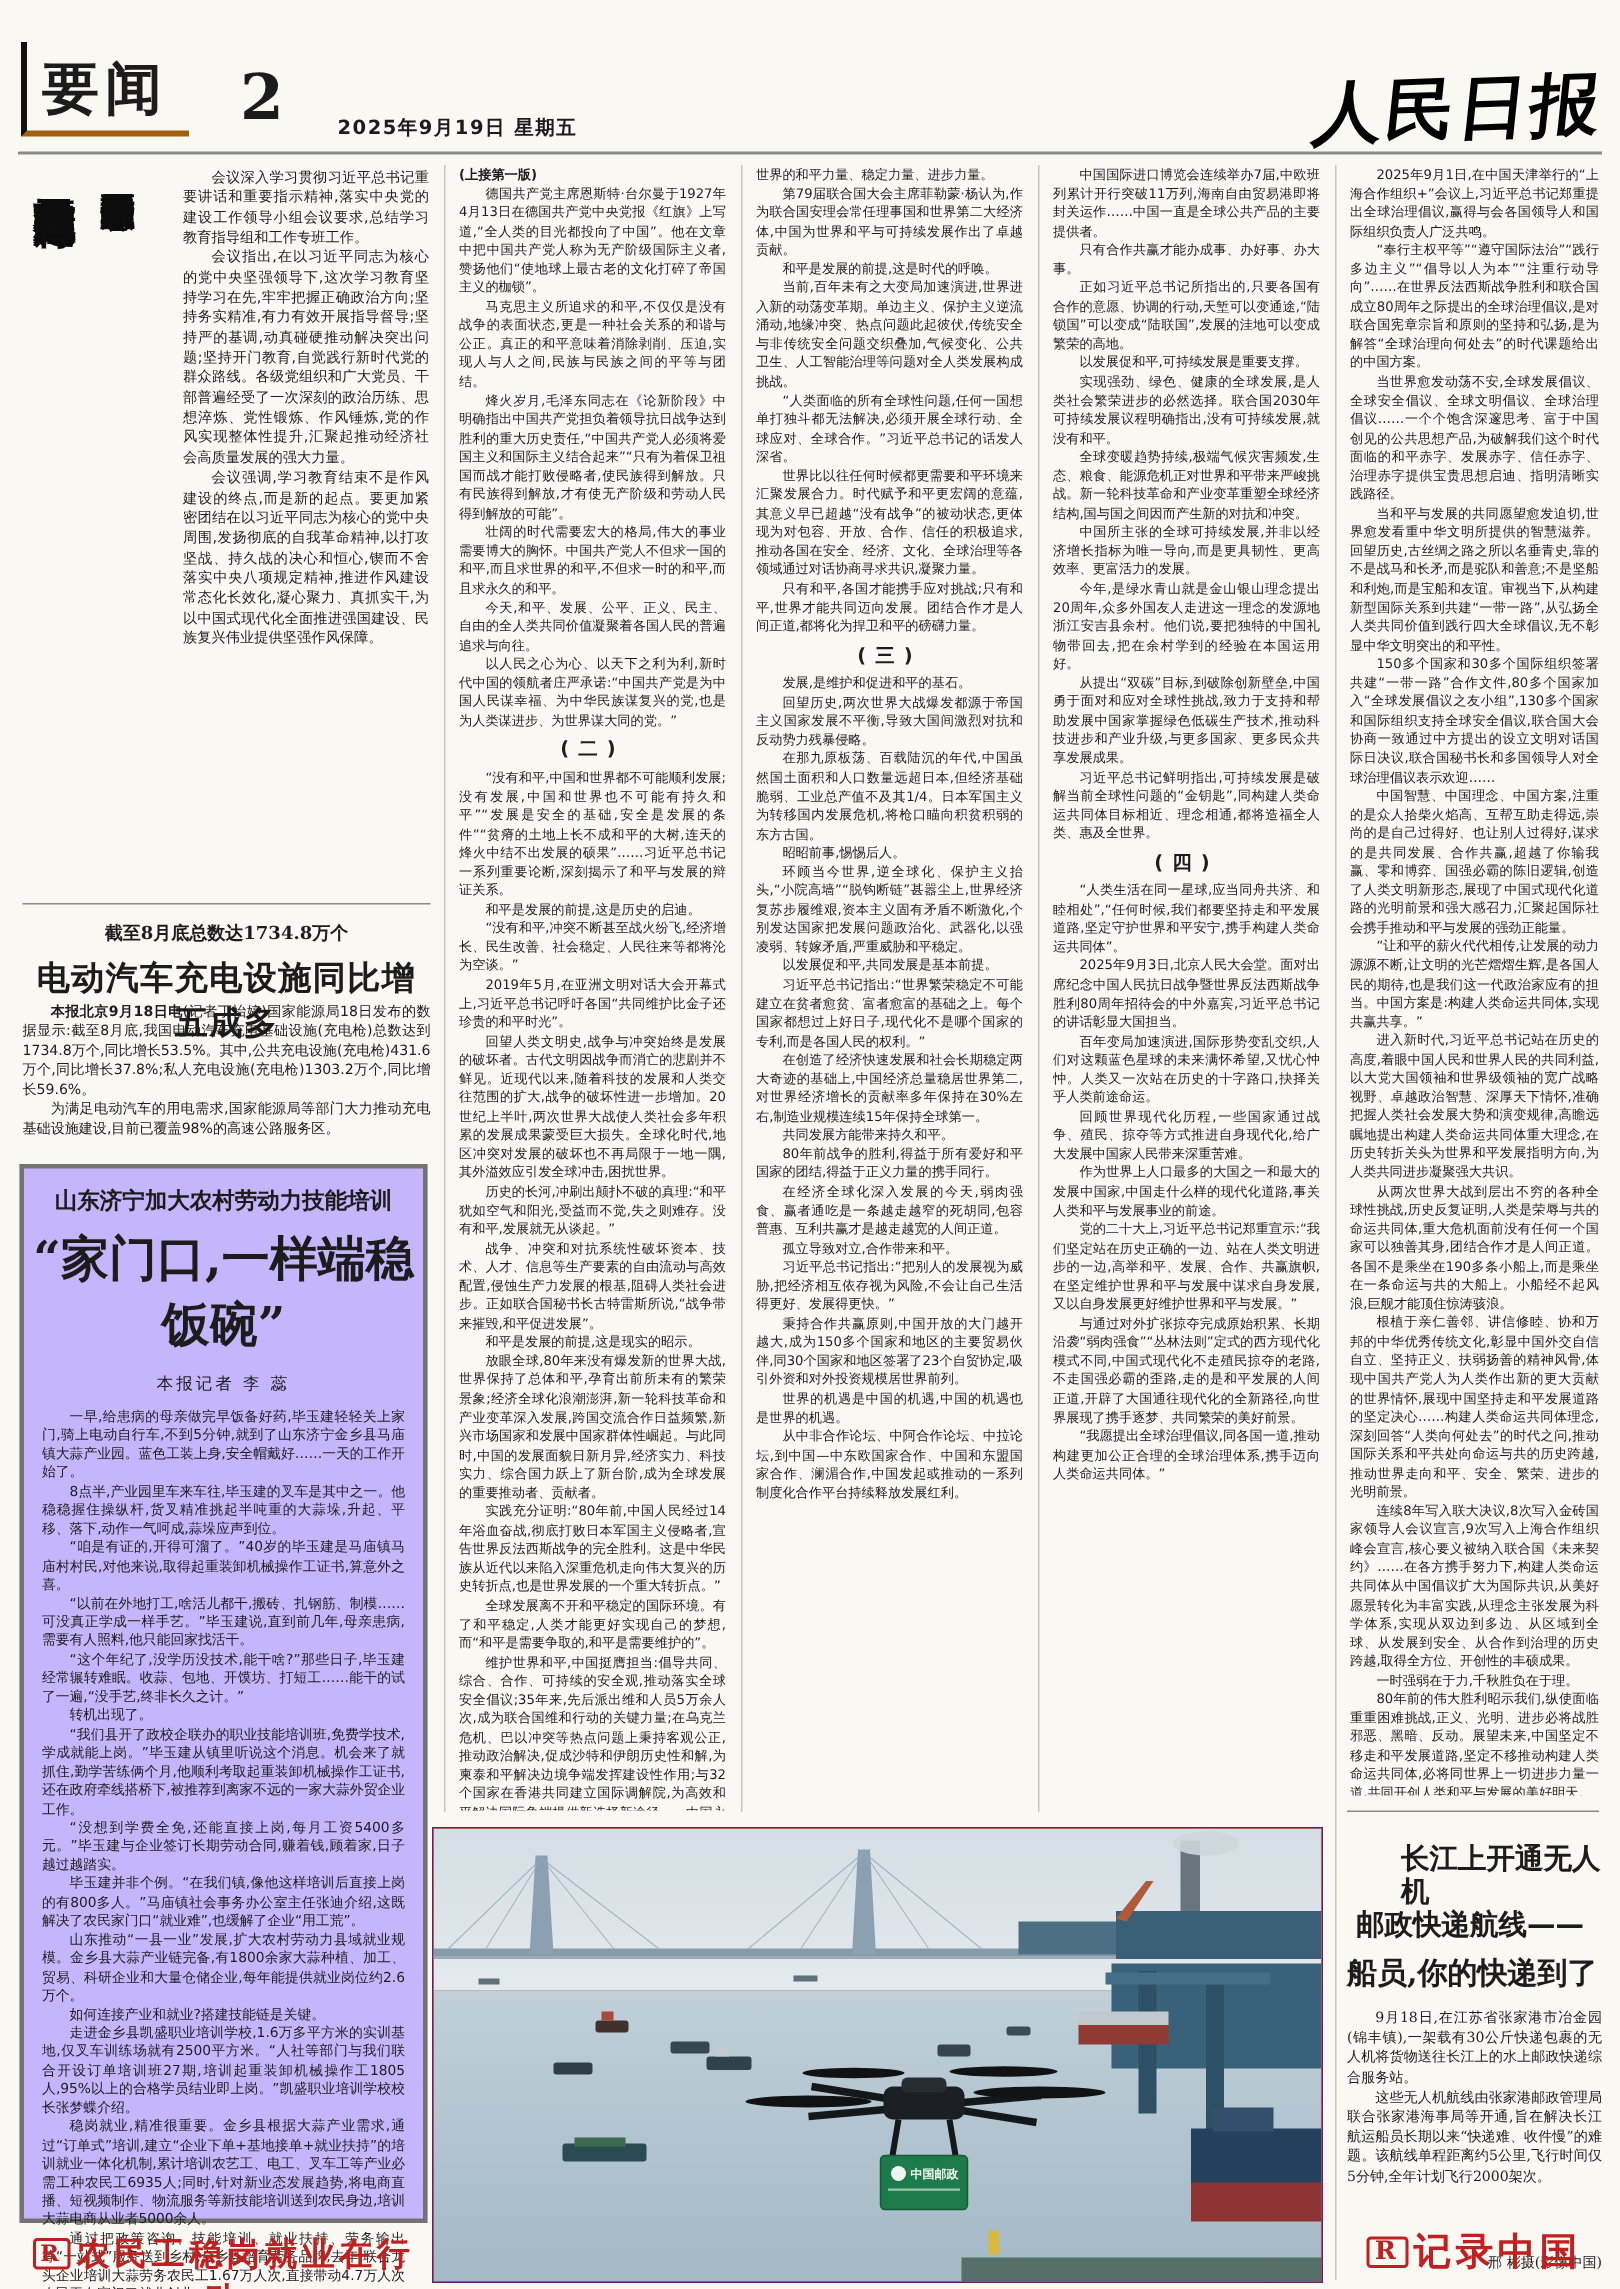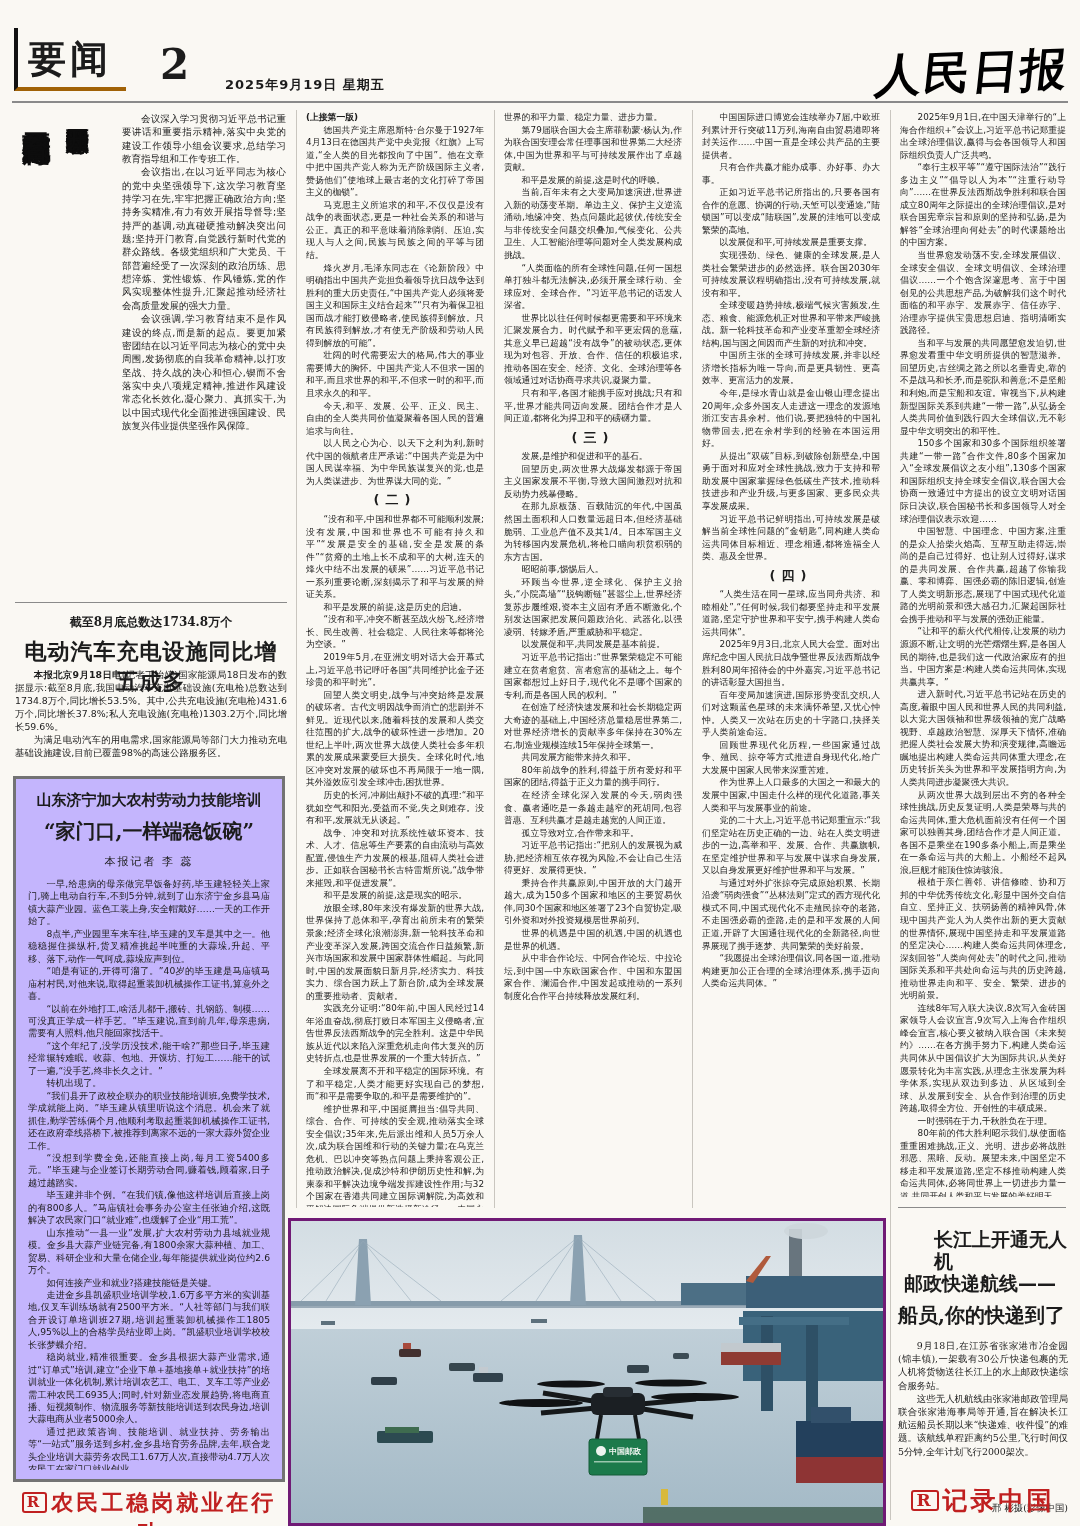--- a/index.html
+++ b/index.html
@@ -27,34 +27,34 @@
   .sec-head{text-align:center;font-weight:bold;font-size:13px;letter-spacing:6px;margin:7px 0 6px}
   .flowcol{font-size:8.8px;line-height:12.55px;overflow:hidden}
   .leadtxt{font-size:9.5px;line-height:13.35px;overflow:hidden}
   
   .ev-kicker{font-size:12px;font-weight:bold;text-align:center;font-family:"DejaVu Serif",serif}
   .ev-title{font-size:22px;font-weight:bold;text-align:center;letter-spacing:1px}
   .ev-body{font-size:9.4px;line-height:13px;overflow:hidden}
   
   .redbox{border:3px solid #737373;background:#c4b5fd}
   .jn-kicker{font-size:15px;font-weight:bold;text-align:center;margin-top:12px}
-  .jn-title{font-size:20px;font-weight:bold;text-align:center;font-family:"DejaVu Serif","Liberation Serif",serif;margin-top:8px}
+  .jn-title{font-size:32px;font-weight:bold;text-align:center;font-family:"DejaVu Serif","Liberation Serif",serif;margin-top:8px}
   .jn-byline{font-size:11px;text-align:center;margin-top:9px;letter-spacing:2px}
   .jn-body{font-size:9.2px;line-height:12.45px;margin:9px 12px 0;overflow:hidden}
   .campaign{color:#c02020;font-weight:bold;font-size:22px;text-align:center;letter-spacing:3px}
   .badge{display:inline-block;border:2.5px solid #c02020;border-radius:3px;font-size:15px;
          line-height:15px;padding:1px 3px;vertical-align:3px;margin-right:4px;font-family:"DejaVu Serif",serif}
   
   .dr-kicker{font-size:19px;font-weight:bold;line-height:22px}
   .dr-title{font-size:20px;font-weight:bold;font-family:"DejaVu Serif","Liberation Serif",serif;margin-top:8px}
   .dr-body{font-size:9.4px;line-height:13.2px;font-family:"DejaVu Serif","Liberation Serif",serif;overflow:hidden}
   .dr-body p{margin:0;text-indent:2em;text-align:justify}
   .dr-credit{font-size:9.4px;text-align:right;font-family:"DejaVu Serif",serif;margin-top:15px}
   .record{color:#c02020;font-weight:bold;font-size:25px;text-align:center;letter-spacing:3px}
-  .photoframe{border:3px solid #701a75;background:#a16207}
+  .photoframe{border:1px solid #701a75;background:#a16207}
 </style>
 </head>
 <body>
 
 <div class="abs" style="left:14px;top:28px">
   <span class="secbox" style="display:inline-block">要闻</span>
 </div>
 <div class="abs pagenum" style="left:160px;top:40px">2</div>
 <div class="abs dateline" style="left:225px;top:76px">2025年9月19日 星期五</div>
 <div class="abs masthead" style="right:12px;top:42px">人民日报</div>

